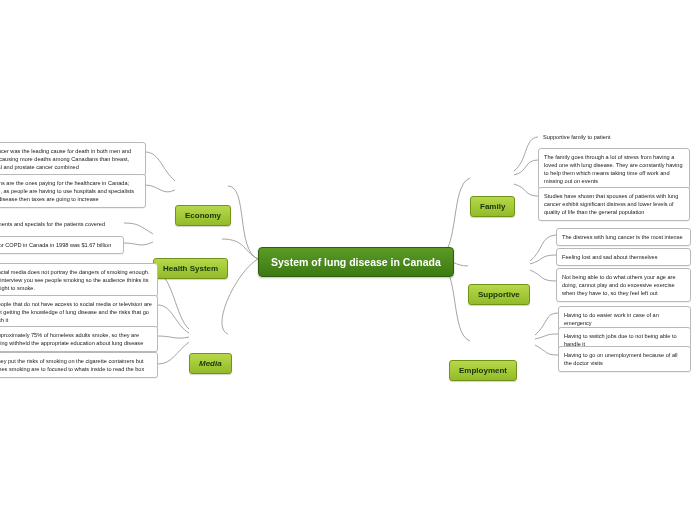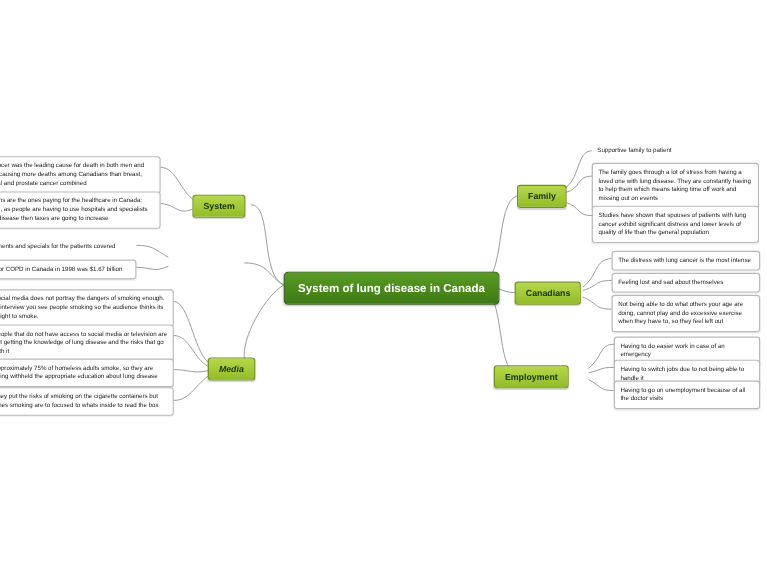--- a/index.html
+++ b/index.html
@@ -49,20 +49,21 @@
     background: linear-gradient(to bottom, #b6d84a, #93bb29);
     border: 1px solid #6f9417;
     border-radius: 3px;
     color: #17350a;
     font-size: 8px;
     font-weight: bold;
     padding: 5px 9px;
     text-align: center;
     white-space: nowrap;
     box-shadow: 0 1px 1px rgba(0,0,0,0.18);
+    margin-top: 28px;
   }
   .leaf-node {
     border: 1px solid #b9b9b9;
     border-radius: 3px;
     background: #ffffff;
     color: #1a1a1a;
     font-size: 5.6px;
     line-height: 1.45;
     padding: 4px 5px;
     box-sizing: border-box;
@@ -116,34 +117,35 @@
     </g>
   </svg>
 
   <div class="node root-node" style="left:258px; top:247px;">System of lung disease in Canada</div>
 
   <div class="node branch-node" style="left:470px; top:168px;">Family</div>
   <div class="node leaf-node plain" style="left:538px; top:131px; width:150px;">Supportive family to patient</div>
   <div class="node leaf-node" style="left:538px; top:148px; width:152px;">The family goes through a lot of stress from having a loved one with lung disease. They are constantly having to help them which means taking time off work and missing out on events</div>
   <div class="node leaf-node" style="left:538px; top:187px; width:152px;">Studies have shown that spouses of patients with lung cancer exhibit significant distress and lower levels of quality of life than the general population</div>
 
-  <div class="node branch-node" style="left:468px; top:256px;">Canadians</div>
+  <div class="node branch-node" style="left:468px; top:256px;">Supportive</div>
   <div class="node leaf-node" style="left:556px; top:228px; width:135px;">The distress with lung cancer is the most intense</div>
   <div class="node leaf-node" style="left:556px; top:248px; width:135px;">Feeling lost and sad about themselves</div>
   <div class="node leaf-node" style="left:556px; top:268px; width:135px;">Not being able to do what others your age are doing, cannot play and do excessive exercise when they have to, so they feel left out</div>
 
   <div class="node branch-node" style="left:449px; top:332px;">Employment</div>
   <div class="node leaf-node" style="left:558px; top:306px; width:133px;">Having to do easier work in case of an emergency</div>
   <div class="node leaf-node" style="left:558px; top:327px; width:133px;">Having to switch jobs due to not being able to handle it</div>
   <div class="node leaf-node" style="left:558px; top:346px; width:133px;">Having to go on unemployment because of all the doctor visits</div>
 
-  <div class="node branch-node" style="left:175px; top:177px;">System</div>
+  <div class="node branch-node" style="left:175px; top:177px;">Economy</div>
   <div class="node leaf-node" style="left:-28px; top:142px; width:174px;">Lung cancer was the leading cause for death in both men and women, causing more deaths among Canadians than breast, colorectal and prostate cancer combined</div>
   <div class="node leaf-node" style="left:-28px; top:174px; width:174px;">Canadians are the ones paying for the healthcare in Canada; therefore, as people are having to use hospitals and specialists for lung disease then taxes are going to increase</div>
 
+  <div class="node branch-node" style="left:153px; top:230px;">Health System</div>
   <div class="node leaf-node plain" style="left:-34px; top:218px; width:158px;">All appointments and specials for the patients covered</div>
   <div class="node leaf-node" style="left:-34px; top:236px; width:158px;">Total cost for COPD in Canada in 1998 was $1.67 billion</div>
 
   <div class="node branch-node" style="left:189px; top:325px;font-style:italic;">Media</div>
   <div class="node leaf-node" style="left:-12px; top:263px; width:170px;">Social media does not portray the dangers of smoking enough. In interview you see people smoking so the audience thinks its alright to smoke.</div>
   <div class="node leaf-node" style="left:-12px; top:295px; width:170px;">People that do not have access to social media or television are not getting the knowledge of lung disease and the risks that go with it</div>
   <div class="node leaf-node" style="left:-12px; top:326px; width:170px;">Approximately 75% of homeless adults smoke, so they are being withheld the appropriate education about lung disease</div>
   <div class="node leaf-node" style="left:-12px; top:352px; width:170px;">They put the risks of smoking on the cigarette containers but times smoking are to focused to whats inside to read the box</div>
 
 </div>

